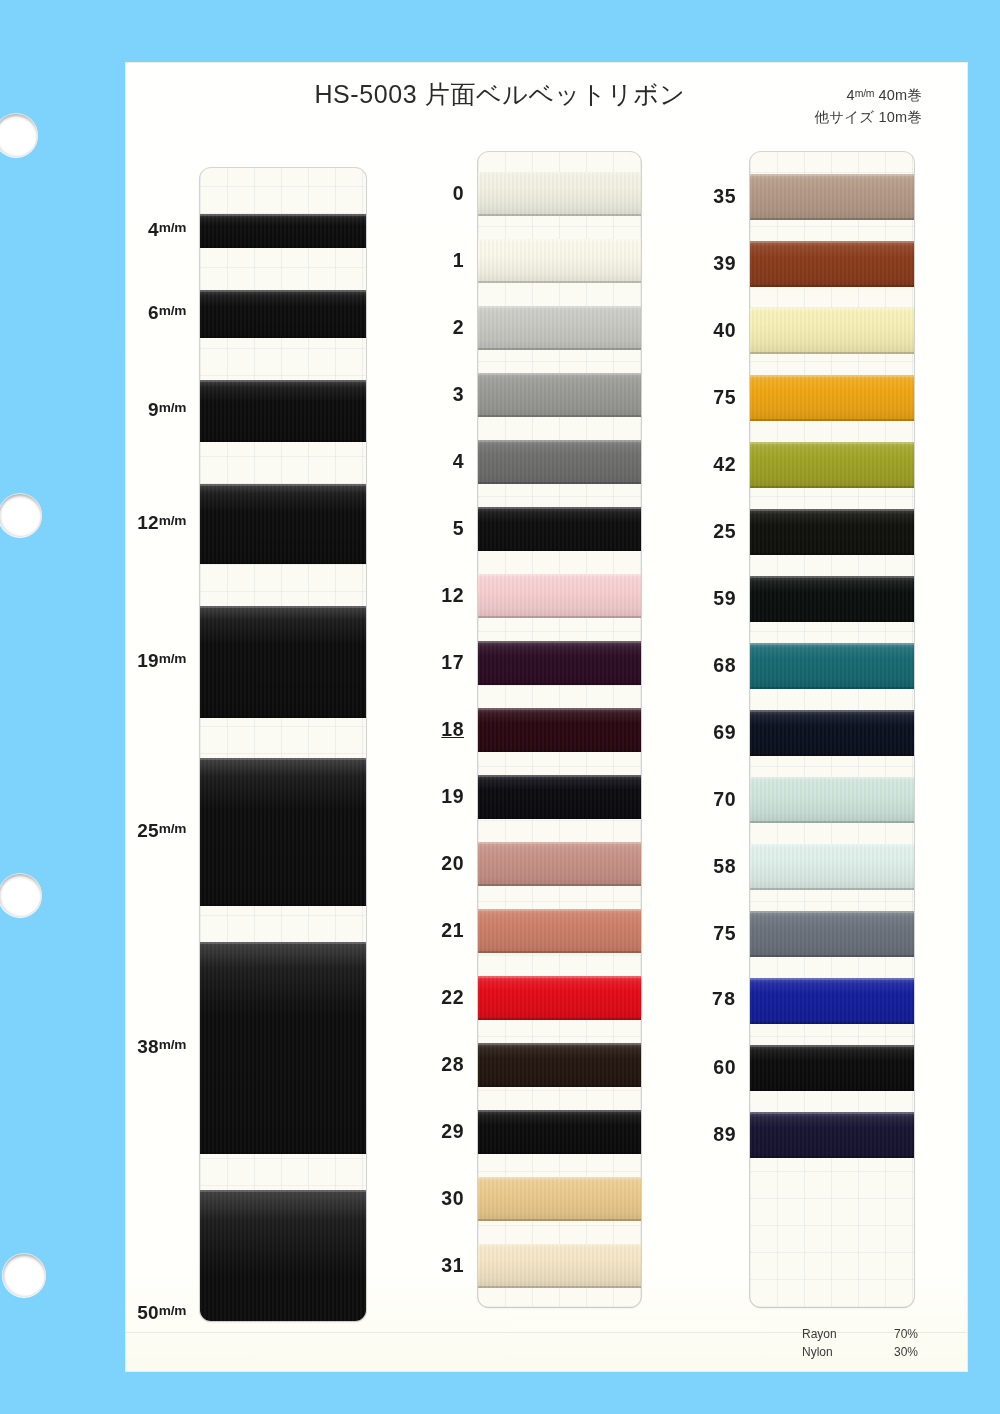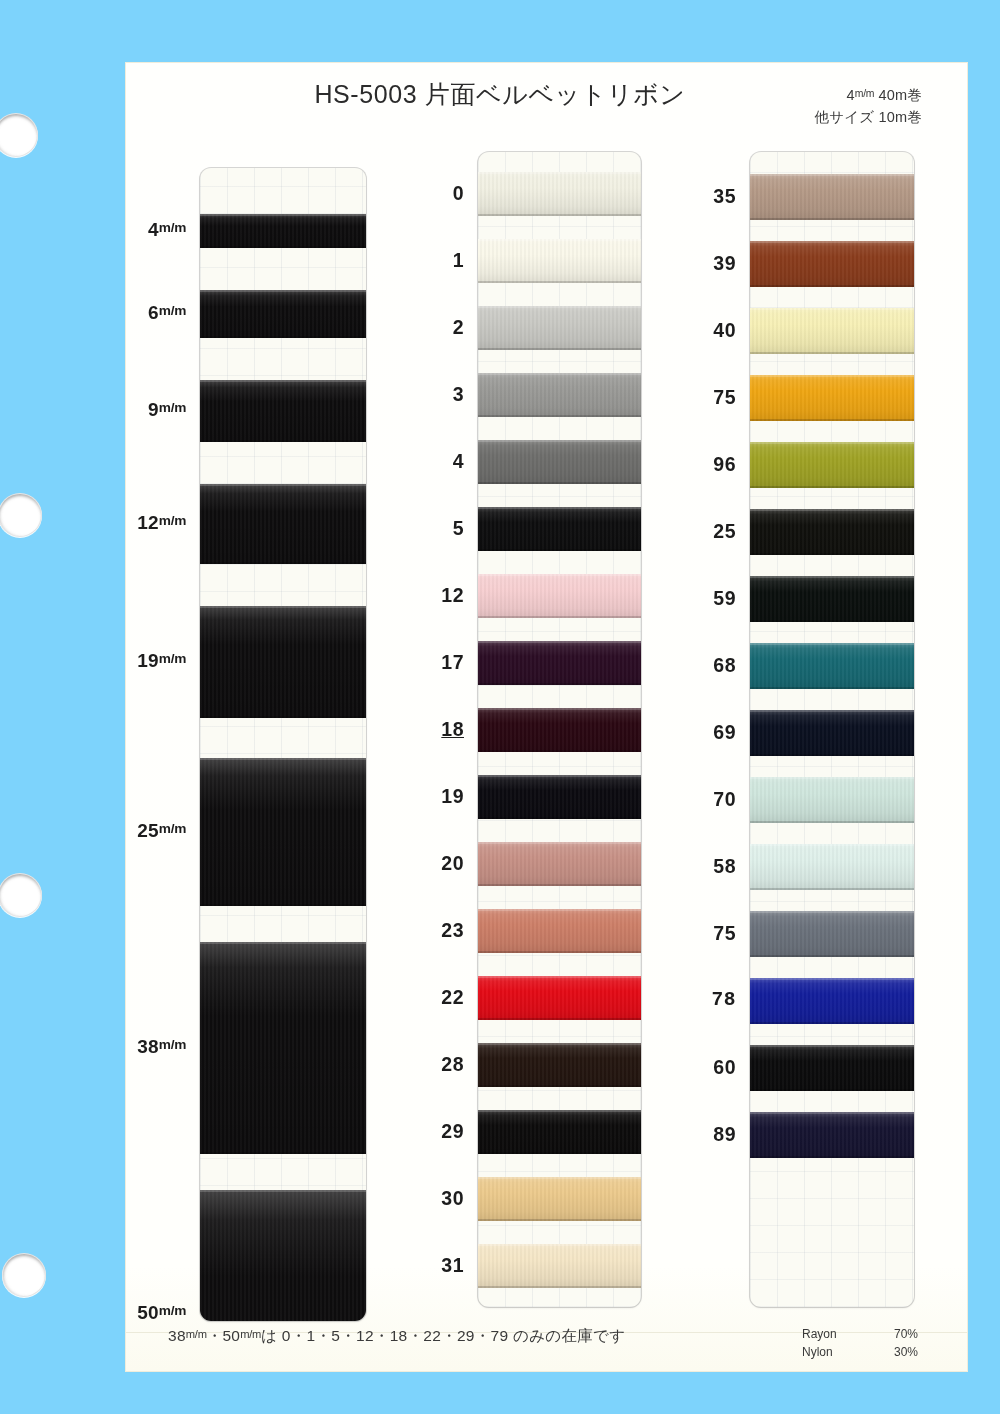--- a/index.html
+++ b/index.html
@@ -337,21 +337,21 @@
       <div class="label label-code" style="right: 536px; top: 249px;">1</div>
       <div class="label label-code" style="right: 536px; top: 316px;">2</div>
       <div class="label label-code" style="right: 536px; top: 383px;">3</div>
       <div class="label label-code" style="right: 536px; top: 450px;">4</div>
       <div class="label label-code" style="right: 536px; top: 517px;">5</div>
       <div class="label label-code" style="right: 536px; top: 584px;">12</div>
       <div class="label label-code" style="right: 536px; top: 651px;">17</div>
       <div class="label label-code" style="right: 536px; top: 718px; text-decoration: underline;">18</div>
       <div class="label label-code" style="right: 536px; top: 785px;">19</div>
       <div class="label label-code" style="right: 536px; top: 852px;">20</div>
-      <div class="label label-code" style="right: 536px; top: 919px;">23</div>
+      <div class="label label-code" style="right: 536px; top: 919px;">21</div>
       <div class="label label-code" style="right: 536px; top: 986px;">22</div>
       <div class="label label-code" style="right: 536px; top: 1053px;">28</div>
       <div class="label label-code" style="right: 536px; top: 1120px;">29</div>
       <div class="label label-code" style="right: 536px; top: 1187px;">30</div>
       <div class="label label-code" style="right: 536px; top: 1254px;">31</div>
     </div>
   <div class="column" id="col-right" style="left: 0px; top: 0px; width: 1000px; height: 1047px; pointer-events: none;">
       <div class="card" style="left: 750px; top: 152px; width: 164px; height: 1155px;">
         <div class="swatch" style="top: 22px; height: 46px; background: rgb(181, 154, 135);">
           <div class="nap"></div>
@@ -426,36 +426,33 @@
         <div class="swatch" style="top: 960px; height: 46px; background: rgb(22, 20, 49);">
           <div class="nap"></div>
           <div class="edge-top"></div>
           <div class="edge-bot"></div>
         </div>
       </div>
       <div class="label label-code" style="right: 264px; top: 185px;">35</div>
       <div class="label label-code" style="right: 264px; top: 252px;">39</div>
       <div class="label label-code" style="right: 264px; top: 319px;">40</div>
       <div class="label label-code" style="right: 264px; top: 386px;">75</div>
-      <div class="label label-code" style="right: 264px; top: 453px;">96</div>
+      <div class="label label-code" style="right: 264px; top: 453px;">42</div>
       <div class="label label-code" style="right: 264px; top: 520px;">25</div>
       <div class="label label-code" style="right: 264px; top: 587px;">59</div>
       <div class="label label-code" style="right: 264px; top: 654px;">68</div>
       <div class="label label-code" style="right: 264px; top: 721px;">69</div>
       <div class="label label-code" style="right: 264px; top: 788px;">70</div>
       <div class="label label-code" style="right: 264px; top: 855px;">58</div>
       <div class="label label-code" style="right: 264px; top: 922px;">75</div>
       <div class="label label-code" style="right: 264px; top: 989px; font-family: Liberation Mono, monospace;">78</div>
       <div class="label label-code" style="right: 264px; top: 1056px;">60</div>
       <div class="label label-code" style="right: 264px; top: 1123px;">89</div>
     </div>
 
-  <div id="stock-note">
-    <span>38</span><span class="mm-unit">m/m</span><span>・50</span><span class="mm-unit">m/m</span><span>は 0・1・5・12・18・22・29・79 のみの在庫です</span>
-  </div>
 
   <div id="composition">
       <div class="row">
         <span class="fiber">Rayon</span>
         <span class="pct">70%</span>
       </div>
       <div class="row">
         <span class="fiber">Nylon</span>
         <span class="pct">30%</span>
       </div>

